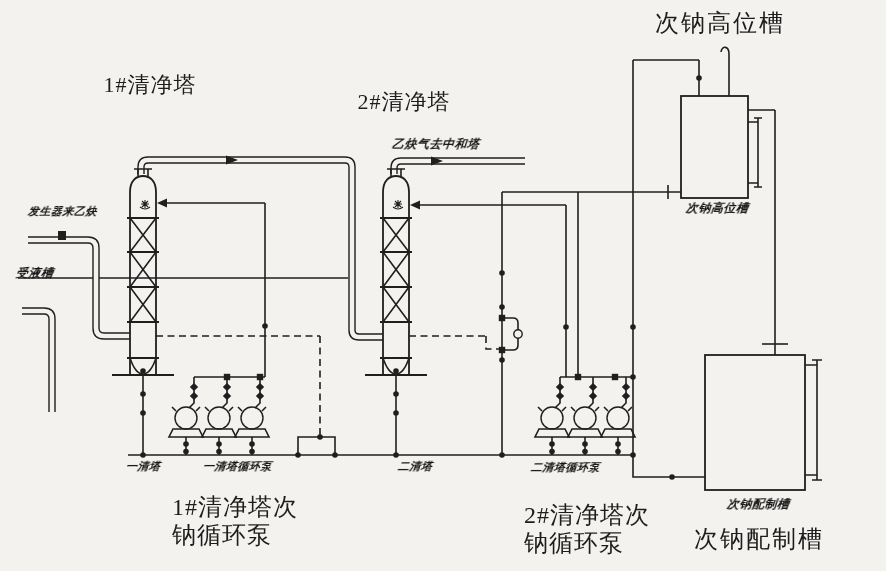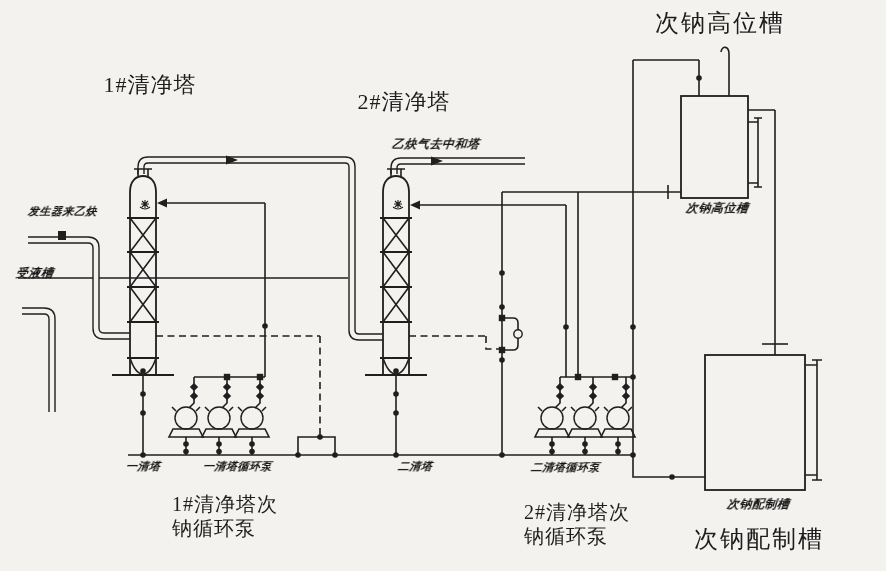--- a/index.html
+++ b/index.html
@@ -6,21 +6,21 @@
   #stage{position:relative;width:886px;height:571px;background:#f3f2ef;overflow:hidden;
          font-family:"Liberation Serif", serif;}
   #pid-svg{position:absolute;left:0;top:0;}
   .lbl{position:absolute;color:#1d1d1d;text-align:center;line-height:1.18;
        font-family:"Liberation Serif", serif;}
   .hand{position:absolute;color:#151515;font-family:"DejaVu Sans", sans-serif;
         font-style:italic;font-weight:600;filter:blur(.35px);transform:skewX(-6deg);
         white-space:nowrap;letter-spacing:.5px;}
   .t-title{font-size:22px;letter-spacing:1px;}
   .big{font-size:24px;letter-spacing:2px;}
-  .pump-title{font-size:20px;text-align:left;letter-spacing:1px;}
+  .pump-title{font-size:24px;text-align:left;letter-spacing:1px;}
   
   .ln{fill:none;stroke:#1f1f1f;stroke-width:1.6;}
   .ln2{fill:none;stroke:#1f1f1f;stroke-width:1.8;}
   .dash{fill:none;stroke:#1f1f1f;stroke-width:1.6;stroke-dasharray:7 4.5;}
   .po{fill:none;stroke:#1f1f1f;stroke-width:7.4;stroke-linejoin:round;stroke-linecap:butt;}
   .pi{fill:none;stroke:#f3f2ef;stroke-width:4.6;stroke-linejoin:round;stroke-linecap:butt;}
   .fillb{fill:#1f1f1f;stroke:none;}
   .open{fill:#f3f2ef;stroke:#1f1f1f;stroke-width:1.4;}
 </style>
 </head>

